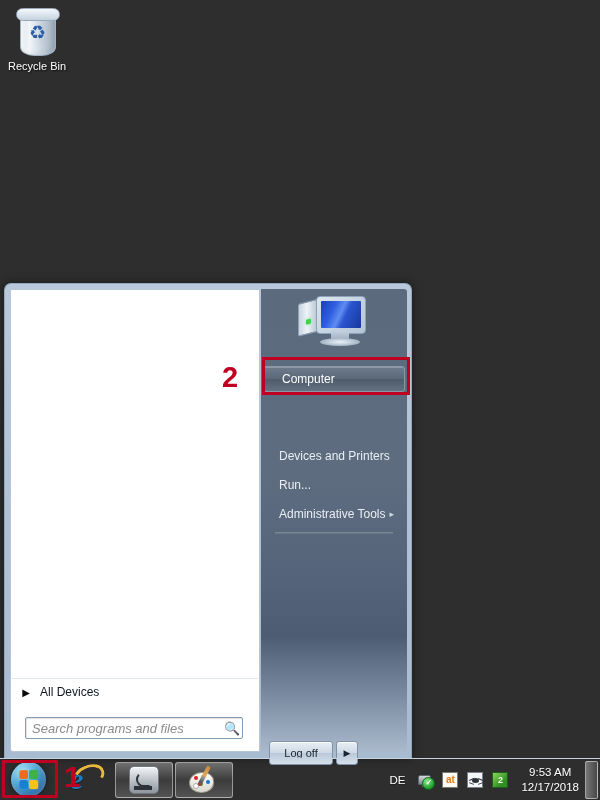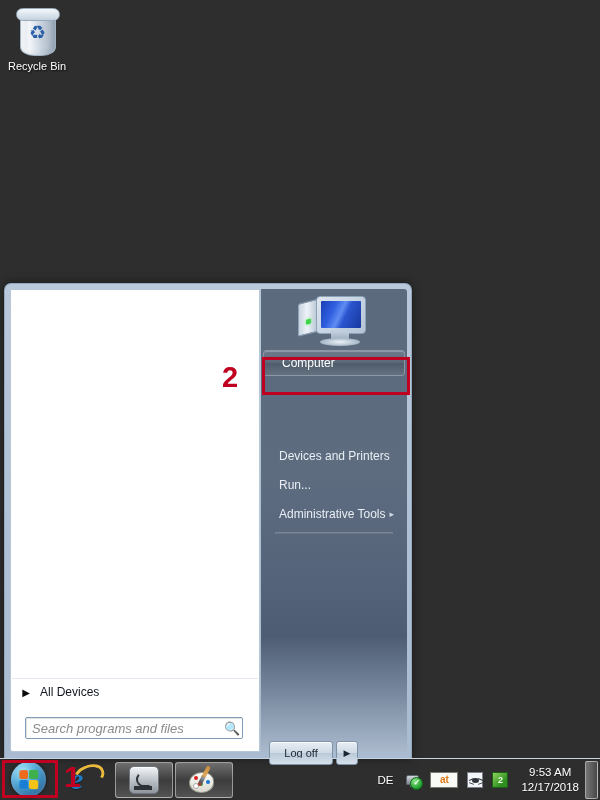--- a/index.html
+++ b/index.html
@@ -273,21 +273,21 @@
     border: 1px solid #8b97a6;
     border-radius: 3px;
     width: 142px;
     margin-left: 2px;
     color: #ffffff;
     box-shadow: inset 0 1px 0 rgba(255,255,255,0.22);
   }
   #menu-items-group {
     position: absolute;
     left: 0;
-    top: 60px;
+    top: 76px;
     width: 126px;
   }
   #menu-items-lower {
     position: absolute;
     left: 0;
     top: 152px;
     width: 146px;
   }
   .menu-sep {
     height: 1px;
@@ -565,21 +565,21 @@
     background: radial-gradient(circle at 35% 30%, #8ce88c, #1f9e2a 70%);
     border: 1px solid #0f6b18;
     color: #fff;
     font-size: 8px;
     line-height: 10px;
     text-align: center;
     font-weight: bold;
   }
   
   .at-icon {
-    width: 28px; height: 16px;
+    width: 16px; height: 16px;
     background: #fbfbf6;
     border: 1px solid #7a7a70;
     color: #1a1a1a;
     font-weight: bold;
     font-size: 10px;
     line-height: 14px;
     text-align: center;
     box-sizing: border-box;
   }
   .at-icon b { color: #e07b18; }

